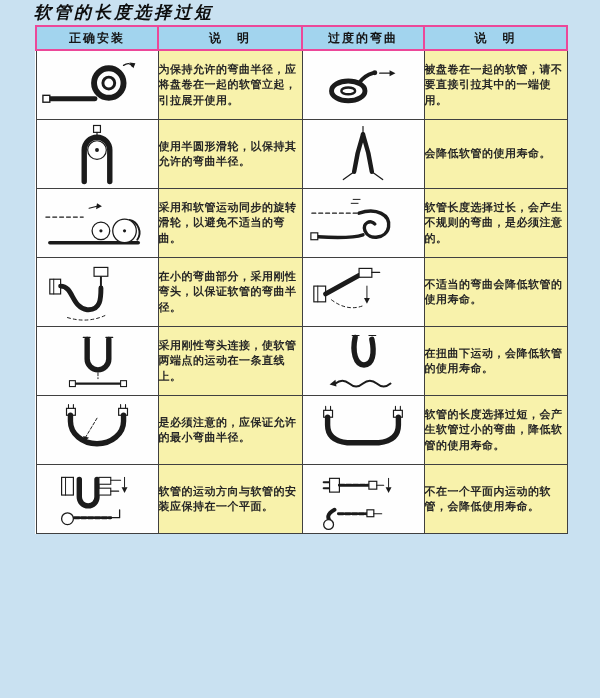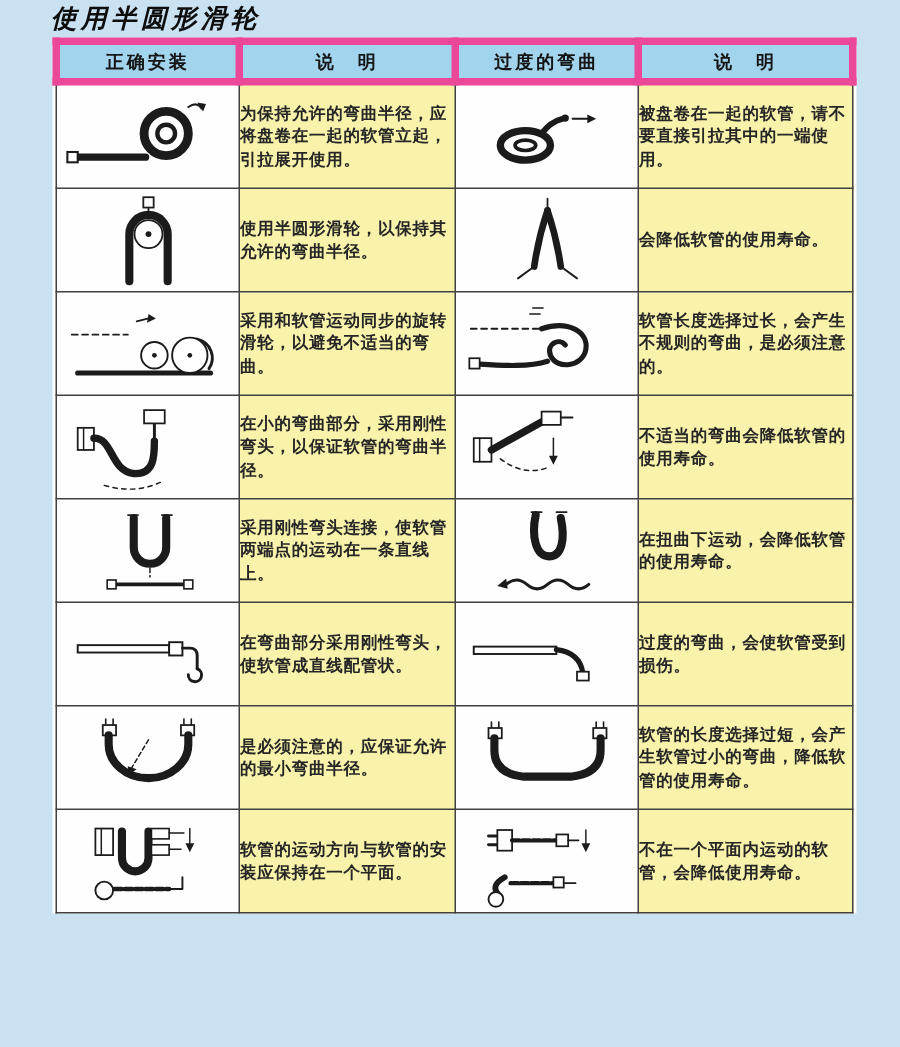--- a/index.html
+++ b/index.html
@@ -16,21 +16,21 @@
     font-style:italic;font-weight:bold;
     font-size:17px;letter-spacing:3px;color:#0d0d0d;
   }
   table.install{
     position:absolute;left:35px;top:25px;
     width:531px;border-collapse:collapse;table-layout:fixed;
     background:#ffffff;
   }
   table.install th{
     background:#a2d4ee;
-    border:5px solid #ec4899;
+    border:2px solid #ec4899;
     height:22px;font-size:12px;font-weight:bold;
     letter-spacing:2px;color:#151515;text-align:center;
     padding:0;
   }
   table.install td{border:1px solid #404040;padding:0;}
   td.img-cell{
     background:#fefefe;height:68px;
     text-align:center;vertical-align:middle;
   }
   td.desc-cell{
@@ -41,21 +41,21 @@
   }
   svg.illus{display:block;margin:0 auto;}
   .ln{stroke:#1b1b1b;fill:none;stroke-linecap:round;stroke-linejoin:round;}
   .fw{stroke:#1b1b1b;fill:#ffffff;}
   .fk{fill:#1b1b1b;stroke:none;}
 </style>
 </head>
 <body>
 
 <div class="page">
-  <h1 class="title">使用半圆形滑轮</h1>
+  <h1 class="title">软管的长度选择过短</h1>
 
   <table class="install">
     <colgroup>
       <col style="width:122px">
         <col style="width:144px">
         <col style="width:122px">
         <col style="width:143px">
     </colgroup>
     <thead>
       <tr>
@@ -186,39 +186,20 @@
           <svg class="illus" width="118" height="64" viewBox="0 0 120 64">
             <path class="ln" d="M49 6 h7 M66 6 h7" stroke-width="1.1"></path>
             <path class="ln" d="M52 8 C49 22 52 36 61 36 C70 36 72 24 69 10" stroke-width="5.5"></path>
             <path class="ln" d="M32 55 q7 -6 14 0 t14 0 t14 0 t14 0" stroke-width="2"></path>
             <polygon class="fk" points="32,51 26,56 33,58"></polygon>
           </svg>
         </td>
         <td class="desc-cell"><span>在扭曲下运动，会降低软管的使用寿命。</span></td>
       </tr>
 
-      <tr>
-        <td class="img-cell">
-          <svg class="illus" width="118" height="64" viewBox="0 0 120 64">
-            <rect class="fw" x="12" y="26" width="62" height="5" stroke-width="1.3"></rect>
-            <rect class="fw" x="74" y="24" width="9" height="9" stroke-width="1.3"></rect>
-            <path class="ln" d="M83 28 h5 q5 0 5 5 v9" stroke-width="2"></path>
-            <path class="ln" d="M93 42 a4.5 4.5 0 1 1 -6 4" stroke-width="2"></path>
-          </svg>
-        </td>
-        <td class="desc-cell"><span>在弯曲部分采用刚性弯头，使软管成直线配管状。</span></td>
-        <td class="img-cell">
-          <svg class="illus" width="118" height="64" viewBox="0 0 120 64">
-            <rect class="fw" x="10" y="27" width="56" height="5" stroke-width="1.3"></rect>
-            <path class="ln" d="M66 29 q16 2 18 16" stroke-width="3.5"></path>
-            <rect class="fw" x="80" y="44" width="8" height="6" stroke-width="1.2"></rect>
-          </svg>
-        </td>
-        <td class="desc-cell"><span>过度的弯曲，会使软管受到损伤。</span></td>
-      </tr>
 
       <tr>
         <td class="img-cell">
           <svg class="illus" width="118" height="64" viewBox="0 0 120 64">
             <path class="ln" d="M31 6 v4 M36 6 v4 M84 6 v4 M89 6 v4" stroke-width="1.1"></path>
             <rect class="fw" x="29" y="10" width="9" height="7" stroke-width="1.2"></rect>
             <rect class="fw" x="82" y="10" width="9" height="7" stroke-width="1.2"></rect>
             <path class="ln" d="M33 17 V23 A27 23 0 0 0 87 23 V17" stroke-width="5.5"></path>
             <line class="ln" x1="60" y1="20" x2="48" y2="40" stroke-width="1" stroke-dasharray="3 2"></line>
             <polygon class="fk" points="46,38 52,40 46,44"></polygon>

